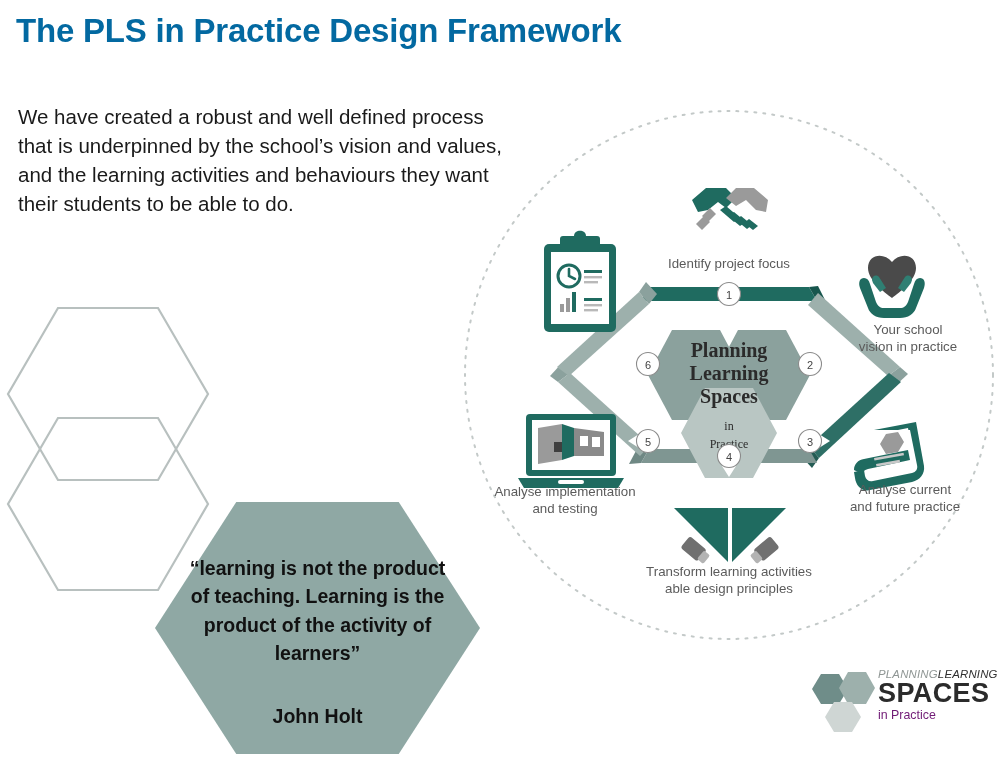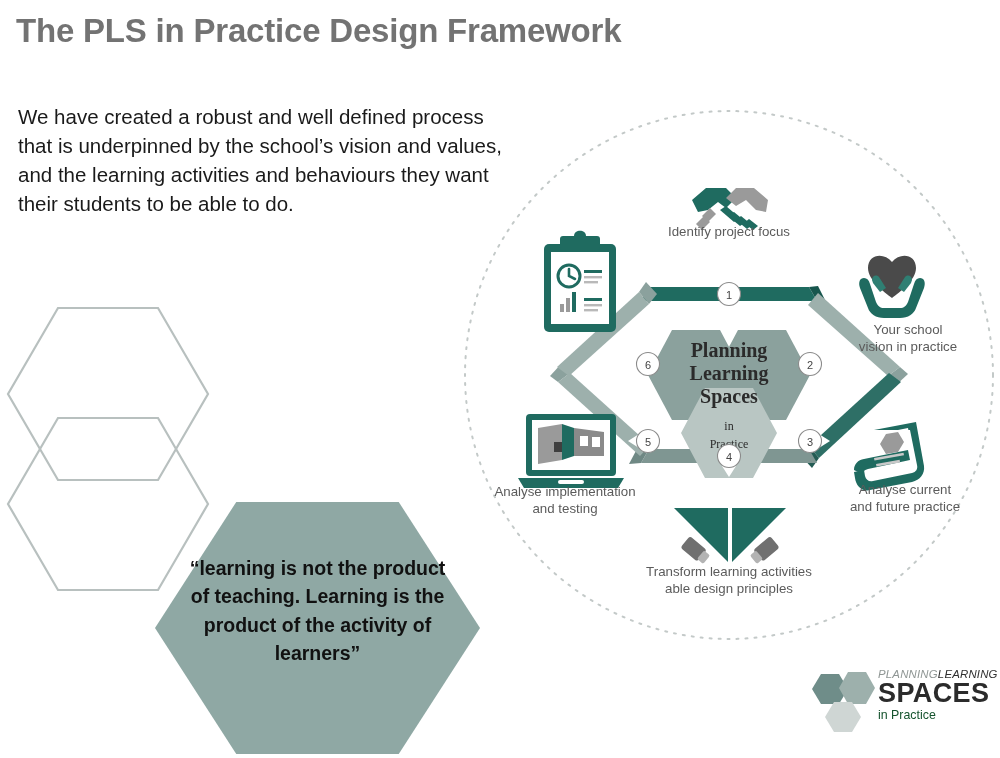--- a/index.html
+++ b/index.html
@@ -18,21 +18,21 @@
     overflow: hidden;
   }
 
   
   #title {
     position: absolute;
     left: 16px;
     top: 12px;
     font-size: 33px;
     font-weight: bold;
-    color: #737373;
+    color: #0369a1;
     letter-spacing: -0.2px;
     white-space: nowrap;
   }
 
   
   #body-text {
     position: absolute;
     left: 18px;
     top: 95px;
     width: 500px;
@@ -133,21 +133,21 @@
   #logo-line1 .ln { color: #2f2f2f; }
   #logo-line2 {
     font-size: 27px;
     font-weight: bold;
     color: #2b2b2b;
     line-height: 1.02;
     letter-spacing: 0.4px;
   }
   #logo-line3 {
     font-size: 12.4px;
-    color: #14532d;
+    color: #701a75;
     line-height: 1.1;
     margin-top: 1px;
   }
 </style>
 </head>
 <body>
 
 <div id="slide">
 
   <div id="title">The PLS in Practice Design Framework</div>
@@ -157,20 +157,21 @@
   <div id="deco-hexes">
     <svg width="280" height="330" viewBox="0 0 280 330">
       <polygon points="118,8 218,8 268,94 218,180 118,180 68,94" fill="none" stroke="#b8c0bf" stroke-width="2.2"></polygon>
       <polygon points="118,118 218,118 268,204 218,290 118,290 68,204" fill="none" stroke="#b8c0bf" stroke-width="2.2"></polygon>
     </svg>
   </div>
 
   <div id="quote-hex">
     <div class="hexshape"></div>
     <div id="quote-text">“learning is not the product of teaching. Learning is the product of the activity of learners”</div>
+    <div id="quote-author">John Holt</div>
   </div>
 
   <div id="diagram">
     <svg width="542" height="542" viewBox="0 0 542 542">
 
       <circle cx="271" cy="271" r="264" fill="none" stroke="#c3c9c8" stroke-width="2" stroke-dasharray="2 7" stroke-linecap="round"></circle>
 
       <g>
         <polygon points="191,183 351,183 359,197 183,197" fill="#1f6b60"></polygon>
         <polygon points="351,183 359,197 369,200 360,182" fill="#17564d"></polygon>
@@ -312,21 +313,21 @@
         <rect x="46" y="49" width="14" height="2.4" fill="#b9b9b9"></rect>
         <rect x="22" y="72" width="4" height="8" fill="#9a9a9a"></rect>
         <rect x="28" y="66" width="4" height="14" fill="#9a9a9a"></rect>
         <rect x="34" y="60" width="4" height="20" fill="#1f6b60"></rect>
         <rect x="46" y="66" width="18" height="3" fill="#1f6b60"></rect>
         <rect x="46" y="72" width="18" height="2.4" fill="#b9b9b9"></rect>
         <rect x="46" y="77" width="14" height="2.4" fill="#b9b9b9"></rect>
       </g>
     </svg>
 
-    <div class="step-label" style="left:151px; top:120px; width:240px;">Identify project focus</div>
+    <div class="step-label" style="left:151px; top:152px; width:240px;">Identify project focus</div>
     <div class="step-label" style="left:355px; top:218px; width:190px;">Your school
 vision in practice</div>
     <div class="step-label" style="left:347px; top:378px; width:200px;">Analyse current
 and future practice</div>
     <div class="step-label" style="left:126px; top:460px; width:290px;">Transform learning activities
 able design principles</div>
     <div class="step-label" style="left:-3px; top:380px; width:220px;">Analyse implementation
 and testing</div>
   </div>
 

